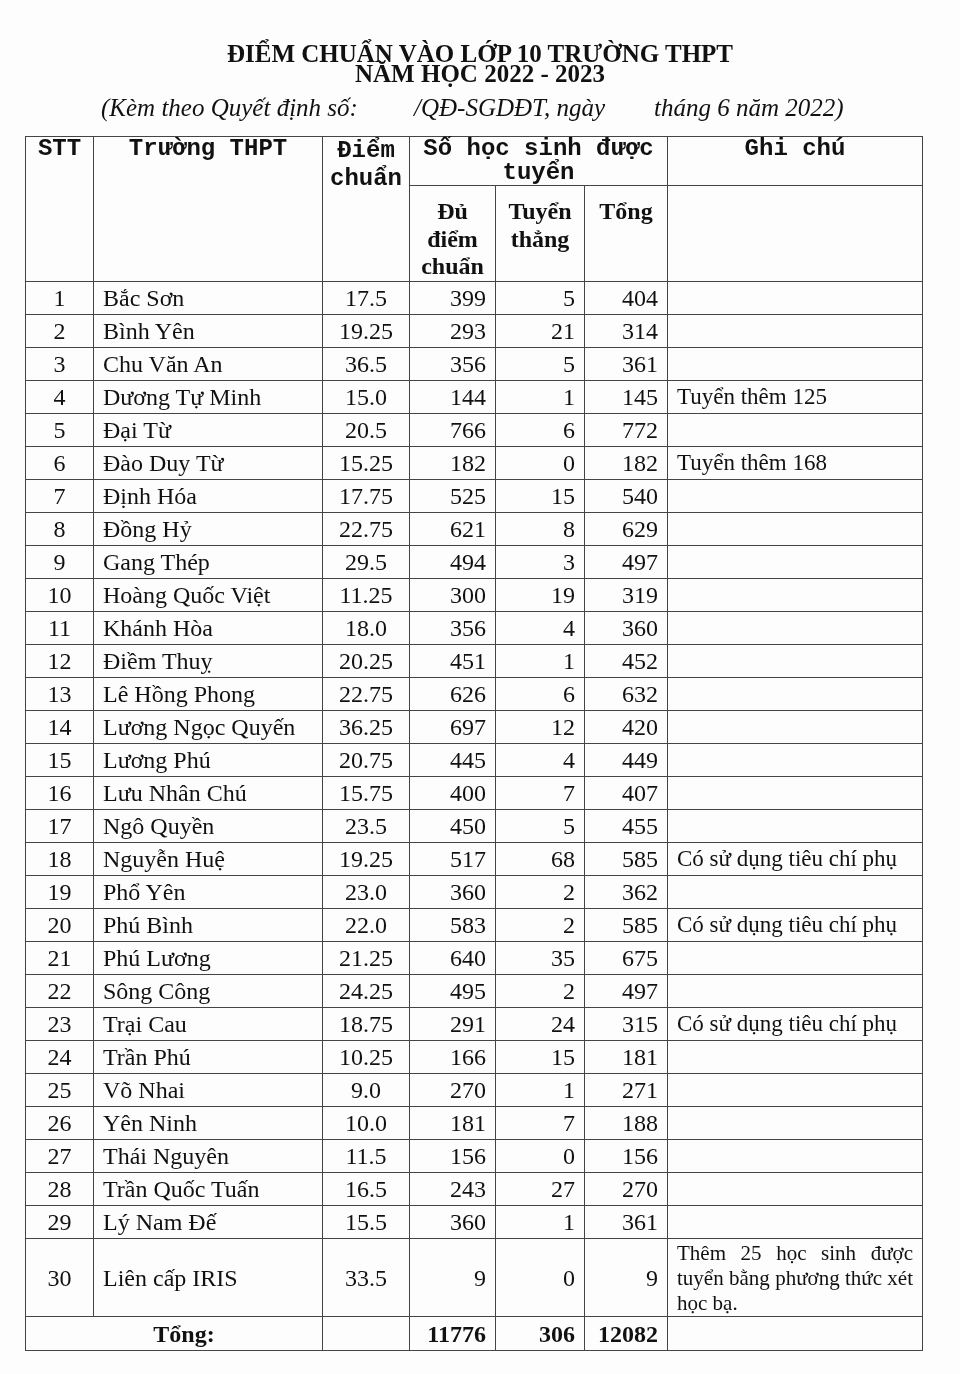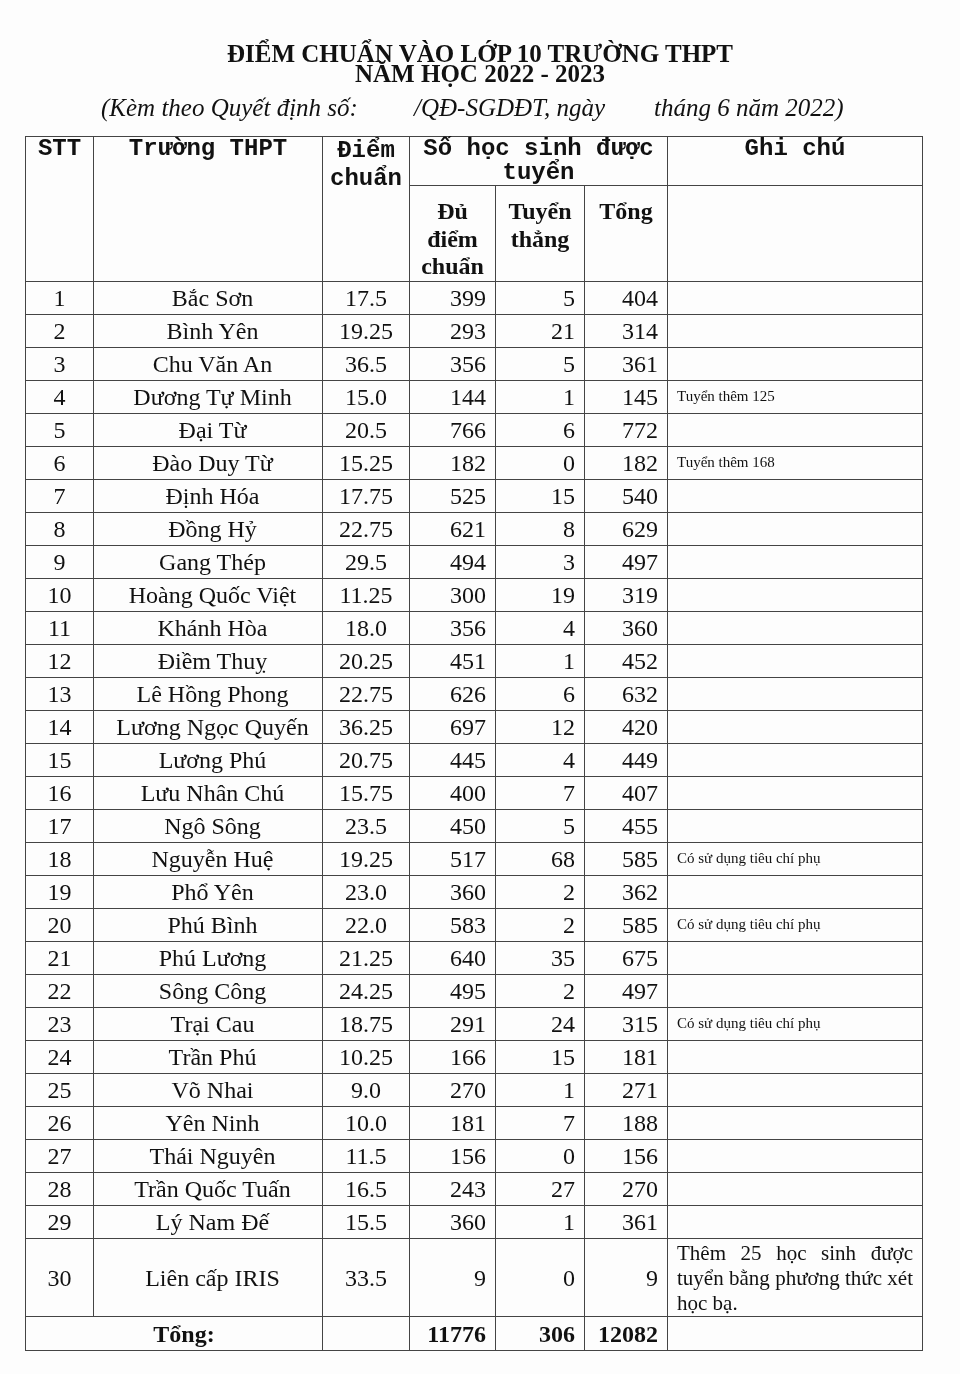--- a/index.html
+++ b/index.html
@@ -36,24 +36,24 @@
       line-height: 1.0;
       vertical-align: middle;
     }
     th { font-weight: bold; vertical-align: top; text-align: center; }
     .hdr1 th { height: 33px; padding-top: 0; font-family: Liberation Mono, monospace; }
     .hdr2 th { height: 78px; padding-top: 12px; line-height: 1.15; }
     th.tall { line-height: 1.15; }
     tr.row td { height: 32px; }
     tr.row-tall td { height: 73px; margin-top: 28px; }
     td.stt { text-align: center; }
-    td.name { text-align: center; padding-left: 9px; white-space: nowrap; }
+    td.name { text-align: left; padding-left: 9px; white-space: nowrap; }
     td.score { text-align: center; }
     td.num { text-align: right; padding-right: 9px; }
-    td.note { text-align: left; padding-left: 9px; font-size: 15px; white-space: nowrap; }
+    td.note { text-align: left; padding-left: 9px; font-size: 23px; white-space: nowrap; }
     td.note-wrap {
       text-align: justify; text-align-last: left;
       padding: 2px 9px 0 9px; font-size: 21px; line-height: 1.2;
       white-space: normal; vertical-align: top;
     }
     tr.total td { height: 33px; font-weight: bold; }
     td.total-label { text-align: center; padding-left: 20px; }
   </style>
 </head>
 <body>
@@ -231,21 +231,21 @@
         <td class="stt">16</td>
         <td class="name">Lưu Nhân Chú</td>
         <td class="score">15.75</td>
         <td class="num">400</td>
         <td class="num">7</td>
         <td class="num">407</td>
         <td class="note"></td>
       </tr>
       <tr class="row">
         <td class="stt">17</td>
-        <td class="name">Ngô Sông</td>
+        <td class="name">Ngô Quyền</td>
         <td class="score">23.5</td>
         <td class="num">450</td>
         <td class="num">5</td>
         <td class="num">455</td>
         <td class="note"></td>
       </tr>
       <tr class="row">
         <td class="stt">18</td>
         <td class="name">Nguyễn Huệ</td>
         <td class="score">19.25</td>

